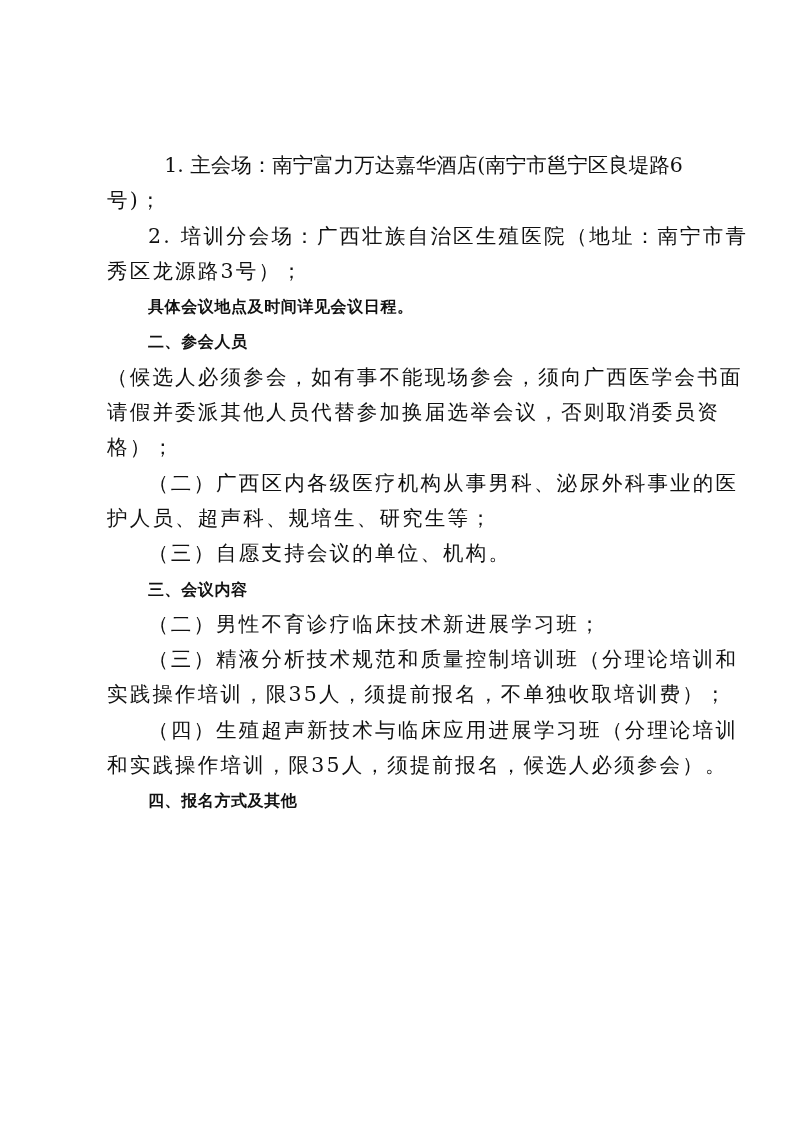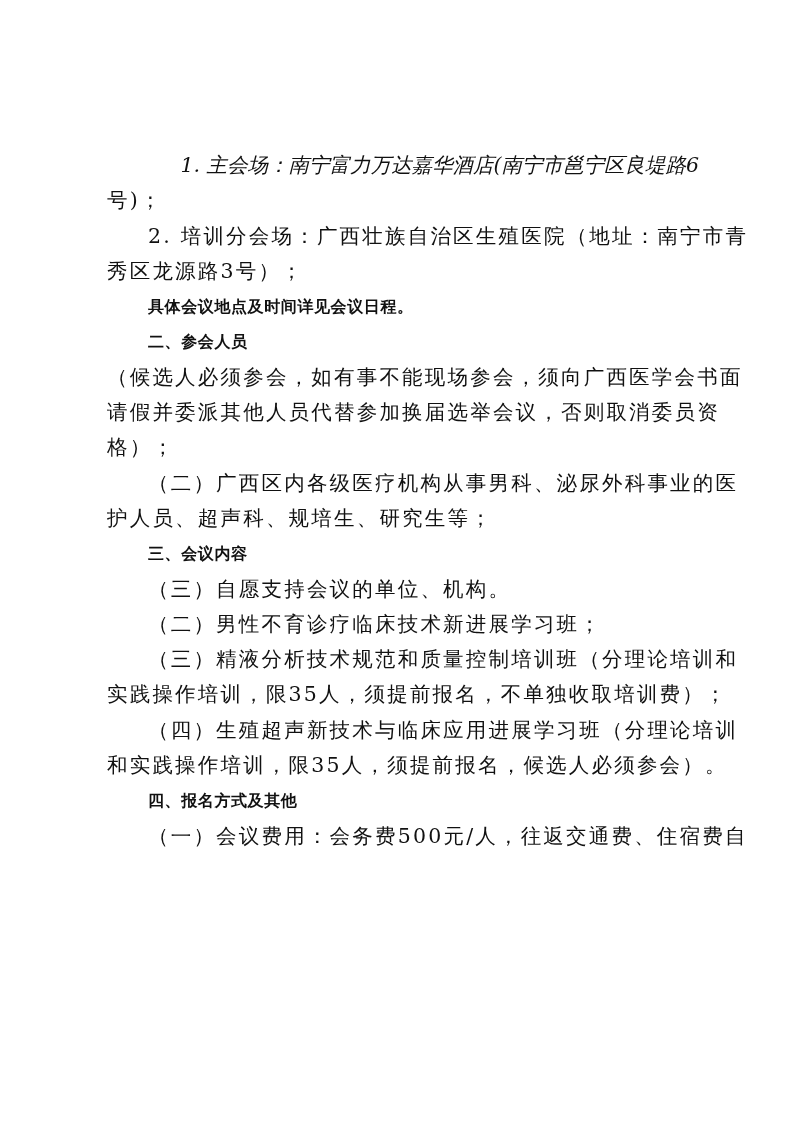--- a/index.html
+++ b/index.html
@@ -33,44 +33,42 @@
       padding-left: 41px;
     }
     .bold {
       font-family: "DejaVu Sans", "Liberation Sans", sans-serif;
       font-weight: bold;
       letter-spacing: 0.6px;
       font-size: 16px;
     }
     .justify {
       display: flex;
-      justify-content: flex-end;
+      justify-content: center;
       letter-spacing: 0;
-      font-style: italic;
     }
   </style>
 </head>
 <body>
 
 <div class="page">
   <div class="line indent justify">
       <span>1. 主会场：南宁富力万达嘉华酒店(南宁市邕宁区良堤路6</span>
     </div>
   <div class="line"><span>号)；</span></div>
   <div class="line indent"><span>2. 培训分会场：广西壮族自治区生殖医院（地址：南宁市青</span></div>
   <div class="line"><span>秀区龙源路3号）；</span></div>
   <div class="line indent bold"><span>具体会议地点及时间详见会议日程。</span></div>
   <div class="line indent bold"><span>二、参会人员</span></div>
   <div class="line"><span>（候选人必须参会，如有事不能现场参会，须向广西医学会书面</span></div>
   <div class="line"><span>请假并委派其他人员代替参加换届选举会议，否则取消委员资</span></div>
   <div class="line"><span>格）；</span></div>
   <div class="line indent"><span>（二）广西区内各级医疗机构从事男科、泌尿外科事业的医</span></div>
   <div class="line"><span>护人员、超声科、规培生、研究生等；</span></div>
+  <div class="line indent"><span>（三）自愿支持会议的单位、机构。</span></div>
   <div class="line indent bold"><span>三、会议内容</span></div>
-  <div class="line indent"><span>（三）自愿支持会议的单位、机构。</span></div>
   <div class="line indent"><span>（二）男性不育诊疗临床技术新进展学习班；</span></div>
   <div class="line indent"><span>（三）精液分析技术规范和质量控制培训班（分理论培训和</span></div>
   <div class="line"><span>实践操作培训，限35人，须提前报名，不单独收取培训费）；</span></div>
   <div class="line indent"><span>（四）生殖超声新技术与临床应用进展学习班（分理论培训</span></div>
   <div class="line"><span>和实践操作培训，限35人，须提前报名，候选人必须参会）。</span></div>
   <div class="line indent bold"><span>四、报名方式及其他</span></div>
-  <div class="line indent"><span>（一）会议费用：会务费500元/人，往返交通费、住宿费自</span></div>
 </div>
 
 </body></html>

